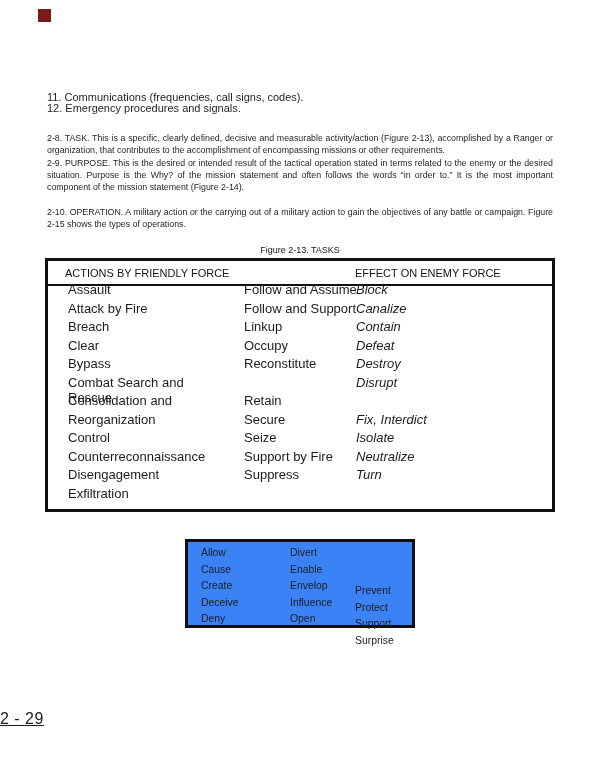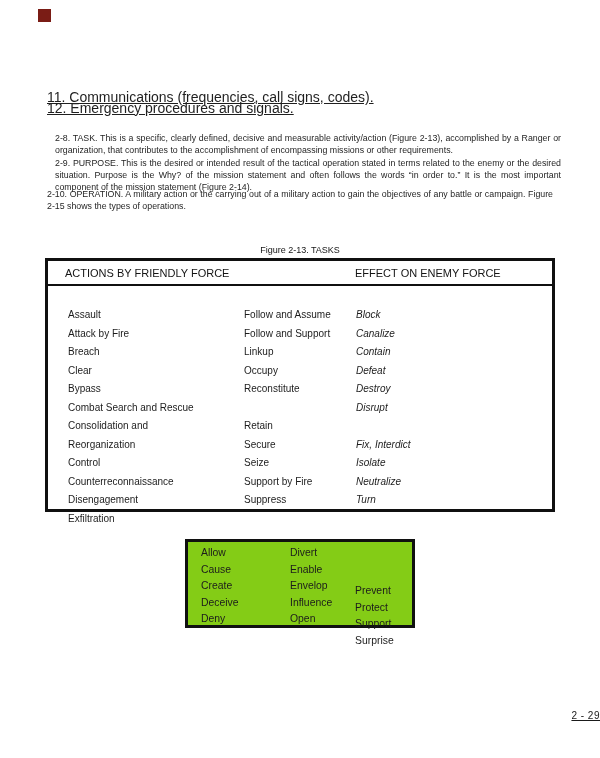--- a/index.html
+++ b/index.html
@@ -5,73 +5,73 @@
   html,body{margin:0;padding:0;}
   body{
     width:600px;height:758px;position:relative;background:#ffffff;
     font-family:"Liberation Sans","DejaVu Sans",sans-serif;
     color:#1f1f1f;overflow:hidden;
   }
   .abs{position:absolute;}
   
   #marker{left:38px;top:9px;width:13px;height:13px;background:#7a1c15;}
   
-  .textline{left:47px;width:506px;font-size:14px;line-height:10.8px;text-decoration:underline;}
+  .textline{left:47px;width:506px;font-size:11px;line-height:10.8px;}
   #list-items{top:92px;}
   .para{left:47px;width:506px;font-size:8.8px;line-height:12.3px;
         text-align:justify;margin:0;}
   #para-block{top:132px;}
-  #para-210{top:188px;}
+  #para-210{top:206px;}
   .caption{left:0;width:600px;text-align:center;font-size:9px;color:#161616;}
   #caption-213{top:245px;}
   #caption-214{top:557px;padding-left:28px;}
   
   #tasks-table{
     left:45px;top:258px;width:504px;height:248px;
     border:3px solid #101010;background:#fff;
   }
   #tasks-header{
     position:absolute;left:0;top:0;width:100%;height:25px;
     border-bottom:2px solid #101010;box-sizing:border-box;
     font-size:11px;color:#141414;
   }
   #tasks-header .hleft{position:absolute;left:17px;top:6px;}
   #tasks-header .hright{position:absolute;left:307px;top:6px;}
-  .tcol{position:absolute;top:48px;font-size:10px;color:#1c1c1c;}
+  .tcol{position:absolute;top:21px;font-size:13px;color:#1c1c1c;}
   .tcol .cell{height:18.5px;}
   #tcol1{left:20px;width:150px;}
   #tcol2{left:168px;width:140px;margin-left:28px;}
   #tcol3{left:308px;width:190px;font-style:italic;}
   
   #purpose-table{
     left:185px;top:539px;width:224px;height:83px;
-    border:3px solid #101010;background:#84cc16;
+    border:3px solid #101010;background:#3b82f6;
   }
   .pcol{position:absolute;top:5px;font-size:10.4px;color:#1c1c1c;}
   .pcol .cell{height:16.6px;}
   #pcol1{left:13px;width:75px;}
   #pcol2{left:102px;width:72px;}
   #pcol3{left:167px;width:60px;margin-top:38px;}
   
   #page-number{
-    left:0;top:710px;width:600px;text-align:right;
-    font-size:10px;color:#1a1a1a;letter-spacing:0.5px;text-decoration:underline;
+    left:0;top:710px;width:600px;text-align:left;
+    font-size:16px;color:#1a1a1a;letter-spacing:0.5px;text-decoration:underline;
   }
 </style>
 </head>
 <body>
 
 <div class="abs" id="marker"></div>
 
 <div class="abs textline" id="list-items">
   <div>11. Communications (frequencies, call signs, codes).</div>
   <div>12. Emergency procedures and signals.</div>
 </div>
 
-<div class="abs" id="para-block" style="left:8px;width:476px;">
+<div class="abs" id="para-block" style="left:0;width:476px;">
   <p class="para" style="position:relative;">2-8. TASK. This is a specific, clearly defined, decisive and measurable activity/action (Figure 2-13), accomplished by a Ranger or organization, that contributes to the accomplishment of encompassing missions or other requirements.</p>
   <p class="para" style="position:relative;">2-9. PURPOSE. This is the desired or intended result of the tactical operation stated in terms related to the enemy or the desired situation. Purpose is the Why? of the mission statement and often follows the words “in order to.” It is the most important component of the mission statement (Figure 2-14).</p>
 </div>
 
 <p class="abs para" id="para-210">2-10. OPERATION. A military action or the carrying out of a military action to gain the objectives of any battle or campaign. Figure 2-15 shows the types of operations.</p>
 
 <div class="abs caption" id="caption-213">Figure 2-13. TASKS</div>
 
 <div class="abs" id="tasks-table">
   <div id="tasks-header">

